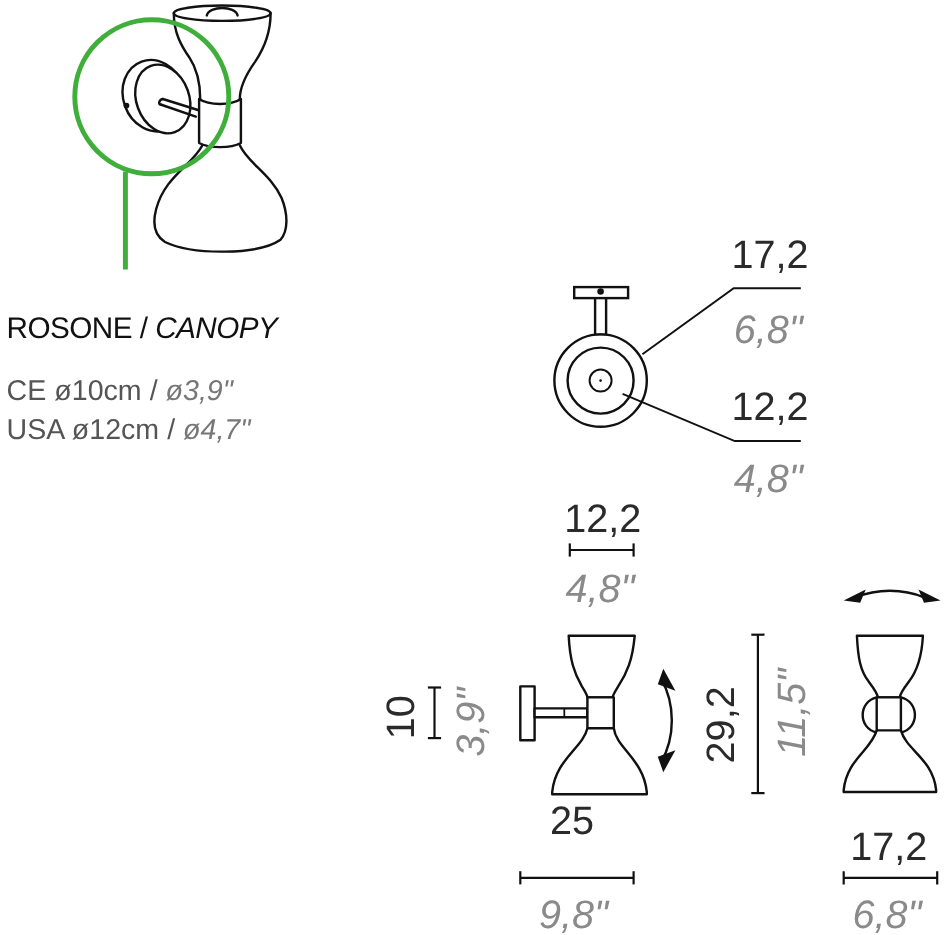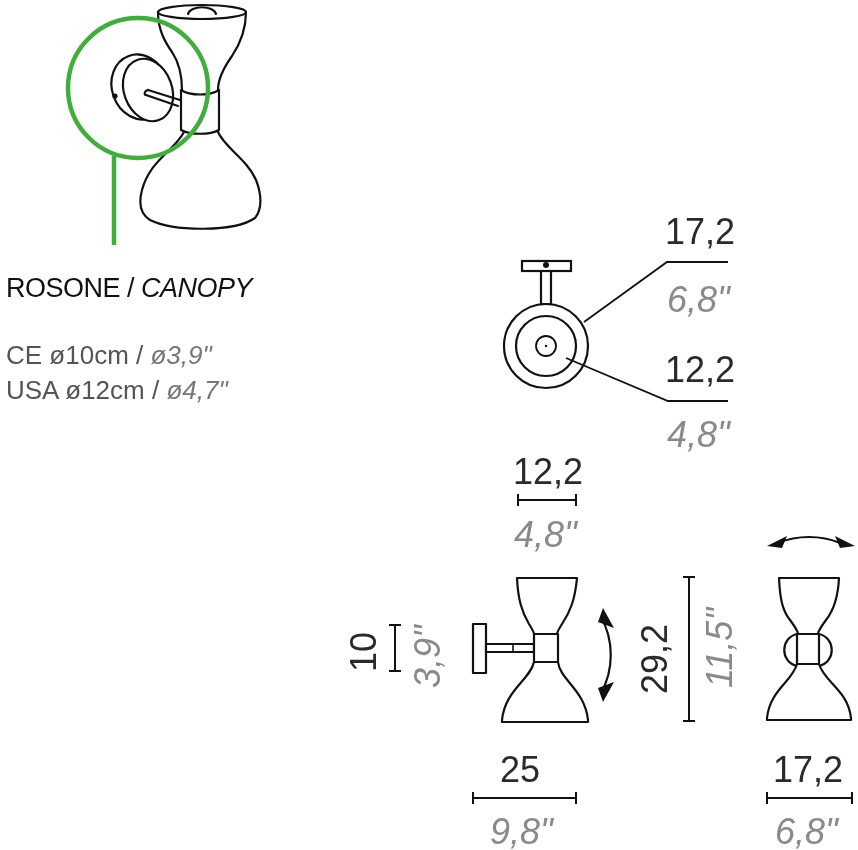--- a/index.html
+++ b/index.html
@@ -119,21 +119,21 @@
     <polygon points="855,546 835,536 840,548" fill="#111"></polygon>
   </g>
 
   <g stroke="#111" stroke-width="2">
     <line x1="767" y1="798" x2="852" y2="798"></line>
     <line x1="767" y1="792" x2="767" y2="804"></line>
     <line x1="852" y1="792" x2="852" y2="804"></line>
   </g>
 </svg>
 
-<div class="abs canopy-title" style="left:6px; top:273px;">
+<div class="abs canopy-title" style="left:6px; top:283px;">
   <span>ROSONE /</span>
   <span class="it">CANOPY</span>
 </div>
 <div class="abs spec" style="left:6px; top:340px;">
   <span>CE ø10cm /</span>
   <span class="it">ø3,9"</span>
 </div>
 <div class="abs spec" style="left:6px; top:375px;">
   <span>USA ø12cm /</span>
   <span class="it">ø4,7"</span>
@@ -146,17 +146,17 @@
 
 <div class="abs dim" style="left:513px; top:454px;">12,2</div>
 <div class="abs dim-in" style="left:514px; top:517px;">4,8"</div>
 
 <div class="abs dim rot" style="left:346px; top:672px;">10</div>
 <div class="abs dim-in rot" style="left:410px; top:688px;">3,9"</div>
 
 <div class="abs dim rot" style="left:637px; top:694px;">29,2</div>
 <div class="abs dim-in rot" style="left:702px; top:688px;">11,5"</div>
 
-<div class="abs dim" style="left:500px; top:752px;">25</div>
+<div class="abs dim" style="left:500px; top:728px;">25</div>
 <div class="abs dim-in" style="left:490px; top:814px;">9,8"</div>
 
 <div class="abs dim" style="left:773px; top:752px;">17,2</div>
 <div class="abs dim-in" style="left:775px; top:814px;">6,8"</div>
 
 </body></html>

